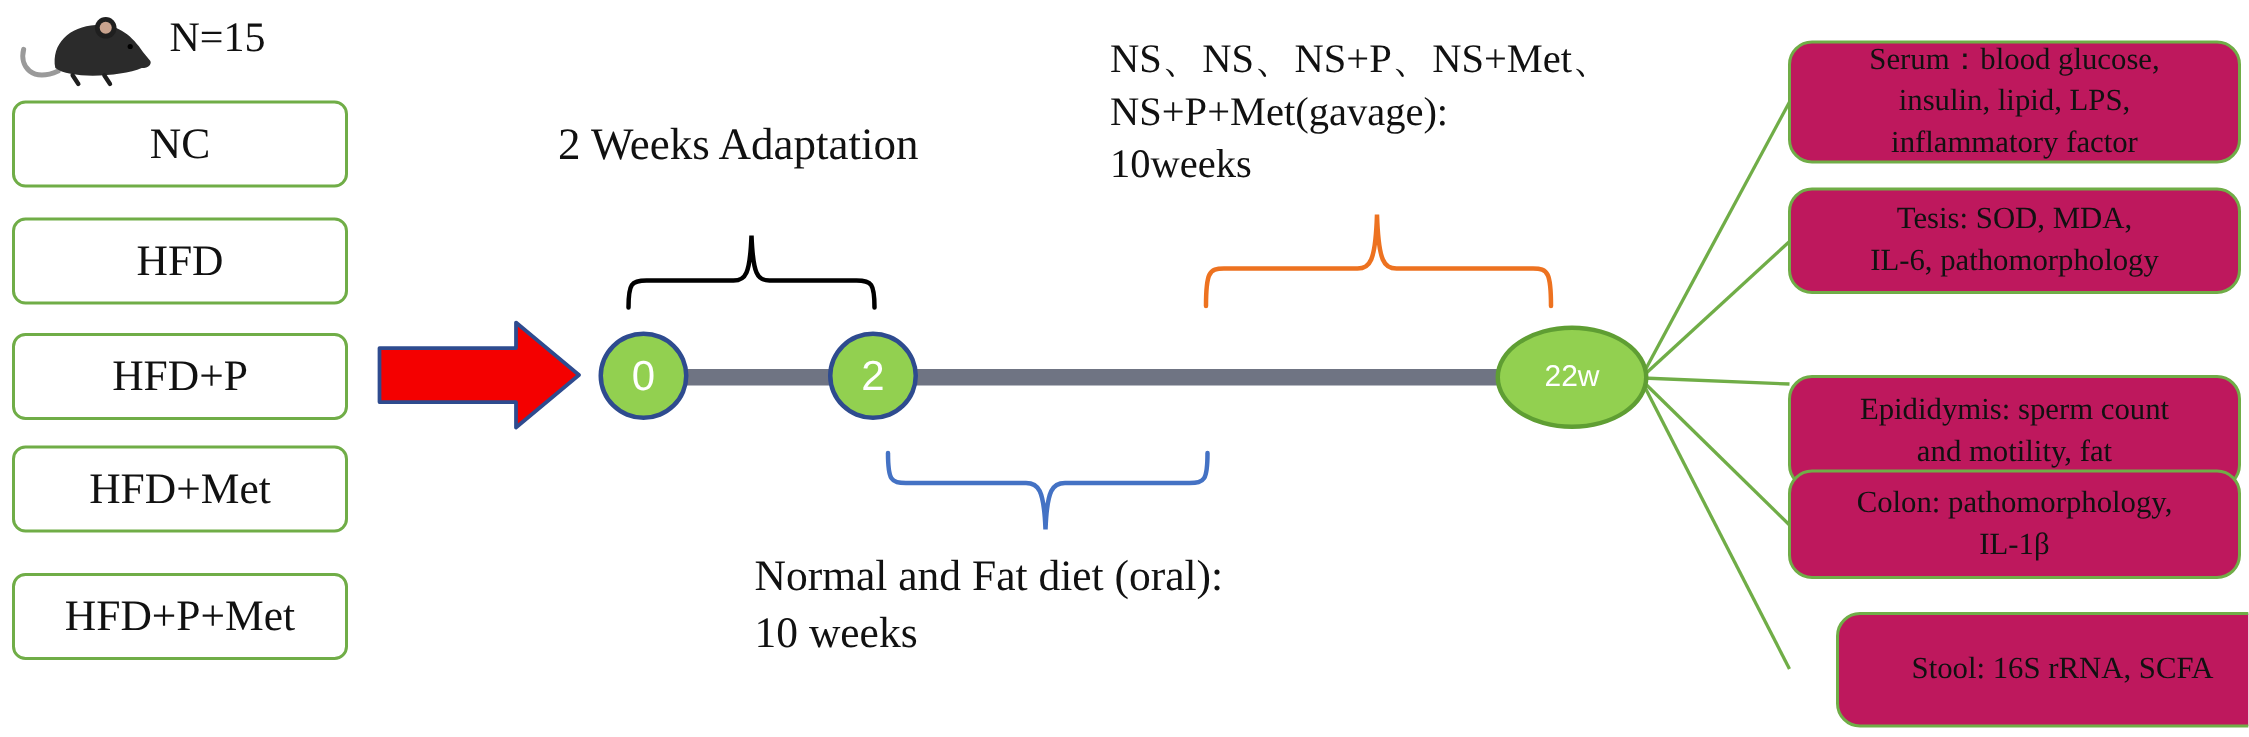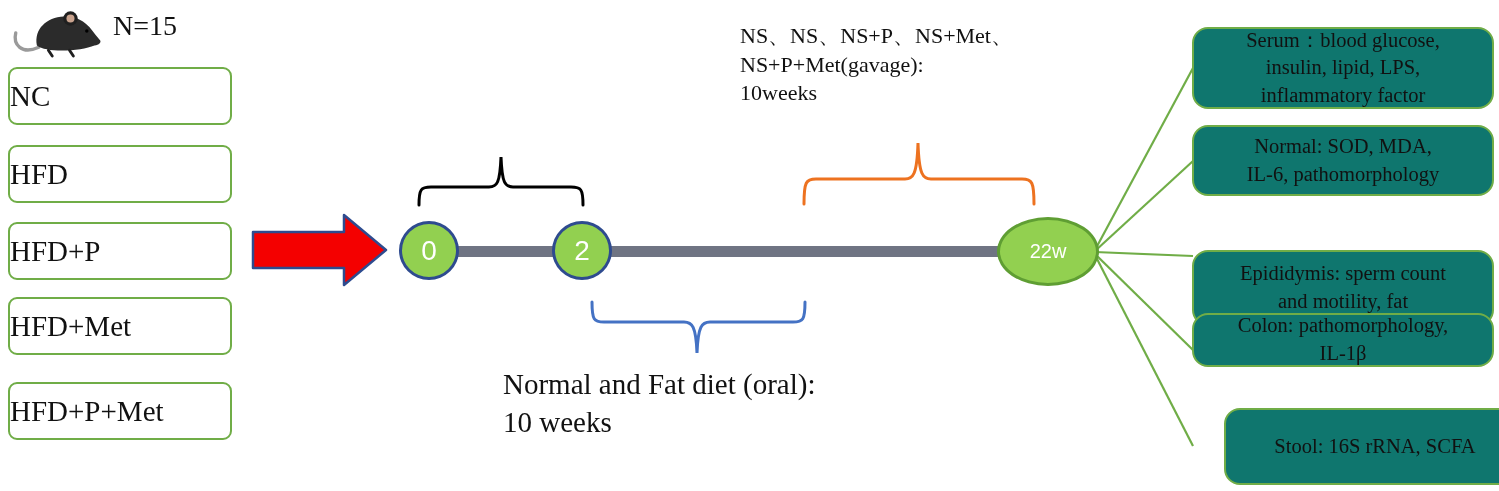--- a/index.html
+++ b/index.html
@@ -12,30 +12,30 @@
     overflow:hidden;
   }
   svg.overlay{position:absolute;left:0;top:0;width:1499px;height:491px;}
 
   
   .group-box{
     position:absolute;
     left:8px;width:220px;height:54px;
     border:2px solid #70ad47;border-radius:9px;
     background:#ffffff;
-    display:flex;align-items:center;
+    display:flex;align-items:center;justify-content:center;
     font-size:29px;
   }
 
   
   .outcome-box{
     position:absolute;
     left:1192px;width:302px;
     border:2px solid #70ad47;border-radius:16px;
-    background:#0f766e;
+    background:#be185d;
     display:flex;align-items:center;justify-content:center;
     text-align:center;
     font-size:20.5px;line-height:1.35;
     white-space:pre-line;
     padding:2px 8px;box-sizing:border-box;
   }
 
   
   .node{
     position:absolute;
@@ -44,21 +44,21 @@
     display:flex;align-items:center;justify-content:center;
     color:#ffffff;
     font-family:"Liberation Sans", sans-serif;
     box-sizing:border-box;
   }
   .node.circle{border:3px solid #2e4b8f;font-size:28px;}
   .node.ellipse{border:3px solid #5f9e33;font-size:25px;}
 
   .caption{position:absolute;white-space:pre-line;}
   .caption.adapt{left:372px;top:80px;font-size:30px;white-space:nowrap;}
-  .caption.gavage{left:740px;top:22px;font-size:22px;line-height:1.3;}
+  .caption.gavage{left:740px;top:22px;font-size:27px;line-height:1.3;}
   .caption.diet{left:503px;top:366px;font-size:29px;line-height:1.3;}
   .nlabel{position:absolute;left:113px;top:10px;font-size:28px;}
   .mouse{position:absolute;left:10px;top:2px;width:96px;height:58px;}
 </style>
 </head>
 <body>
 
 <div id="figure">
 
   <svg class="overlay">
@@ -115,30 +115,31 @@
   <div class="node circle" style="left:399px;top:221px;width:60px;height:59px;">
       <span>0</span>
     </div>
   <div class="node circle" style="left:552px;top:221px;width:60px;height:59px;">
       <span>2</span>
     </div>
   <div class="node ellipse" style="left:997px;top:217px;width:102px;height:69px;font-size:20px;">
       <span>22w</span>
     </div>
 
+  <div class="caption adapt">2 Weeks Adaptation</div>
   <div class="caption gavage">NS、NS、NS+P、NS+Met、
 NS+P+Met(gavage):
 10weeks</div>
   <div class="caption diet">Normal and Fat diet (oral):
 10 weeks</div>
 
   <div class="outcome-box" style="top:27px;height:82px;"><span>Serum：blood glucose,
 insulin, lipid, LPS,
 inflammatory factor</span></div>
-  <div class="outcome-box" style="top:125px;height:71px;"><span>Normal: SOD, MDA,
+  <div class="outcome-box" style="top:125px;height:71px;"><span>Tesis: SOD, MDA,
 IL-6, pathomorphology</span></div>
   <div class="outcome-box" style="top:218px;height:76px;margin-top:32px;"><span>Epididymis: sperm count
 and motility, fat</span></div>
-  <div class="outcome-box" style="top:313px;height:54px;"><span>Colon: pathomorphology,
+  <div class="outcome-box" style="top:313px;height:73px;"><span>Colon: pathomorphology,
 IL-1β</span></div>
   <div class="outcome-box" style="top:408px;height:77px;margin-left:32px;"><span>Stool: 16S rRNA, SCFA</span></div>
 
 </div>
 
 </body></html>

